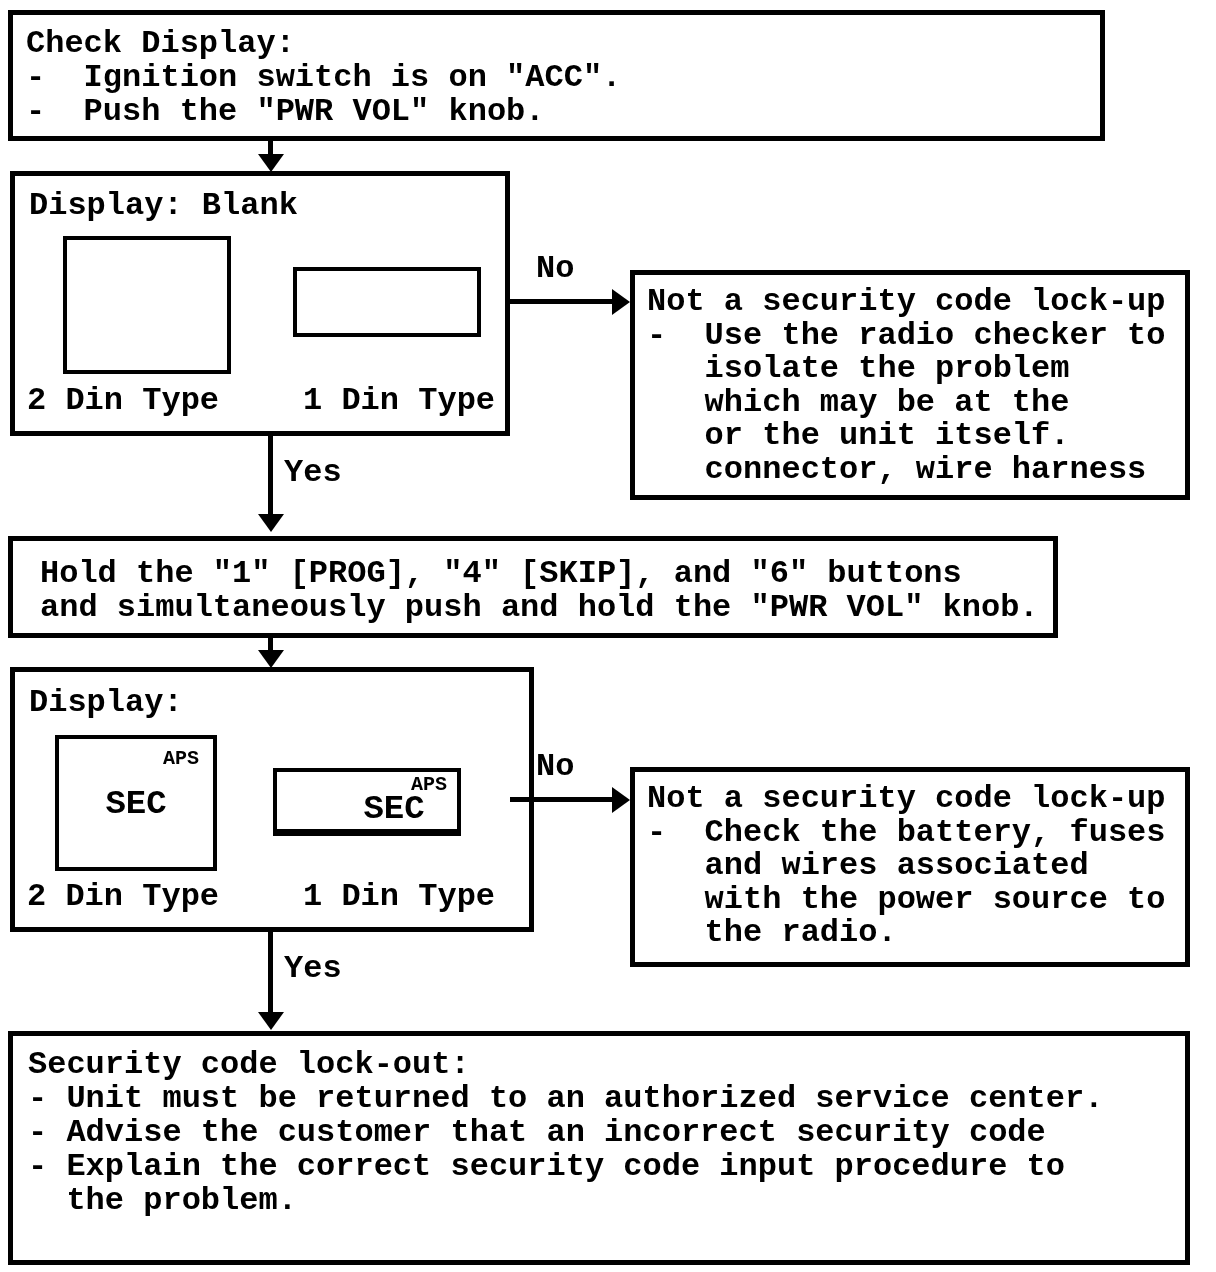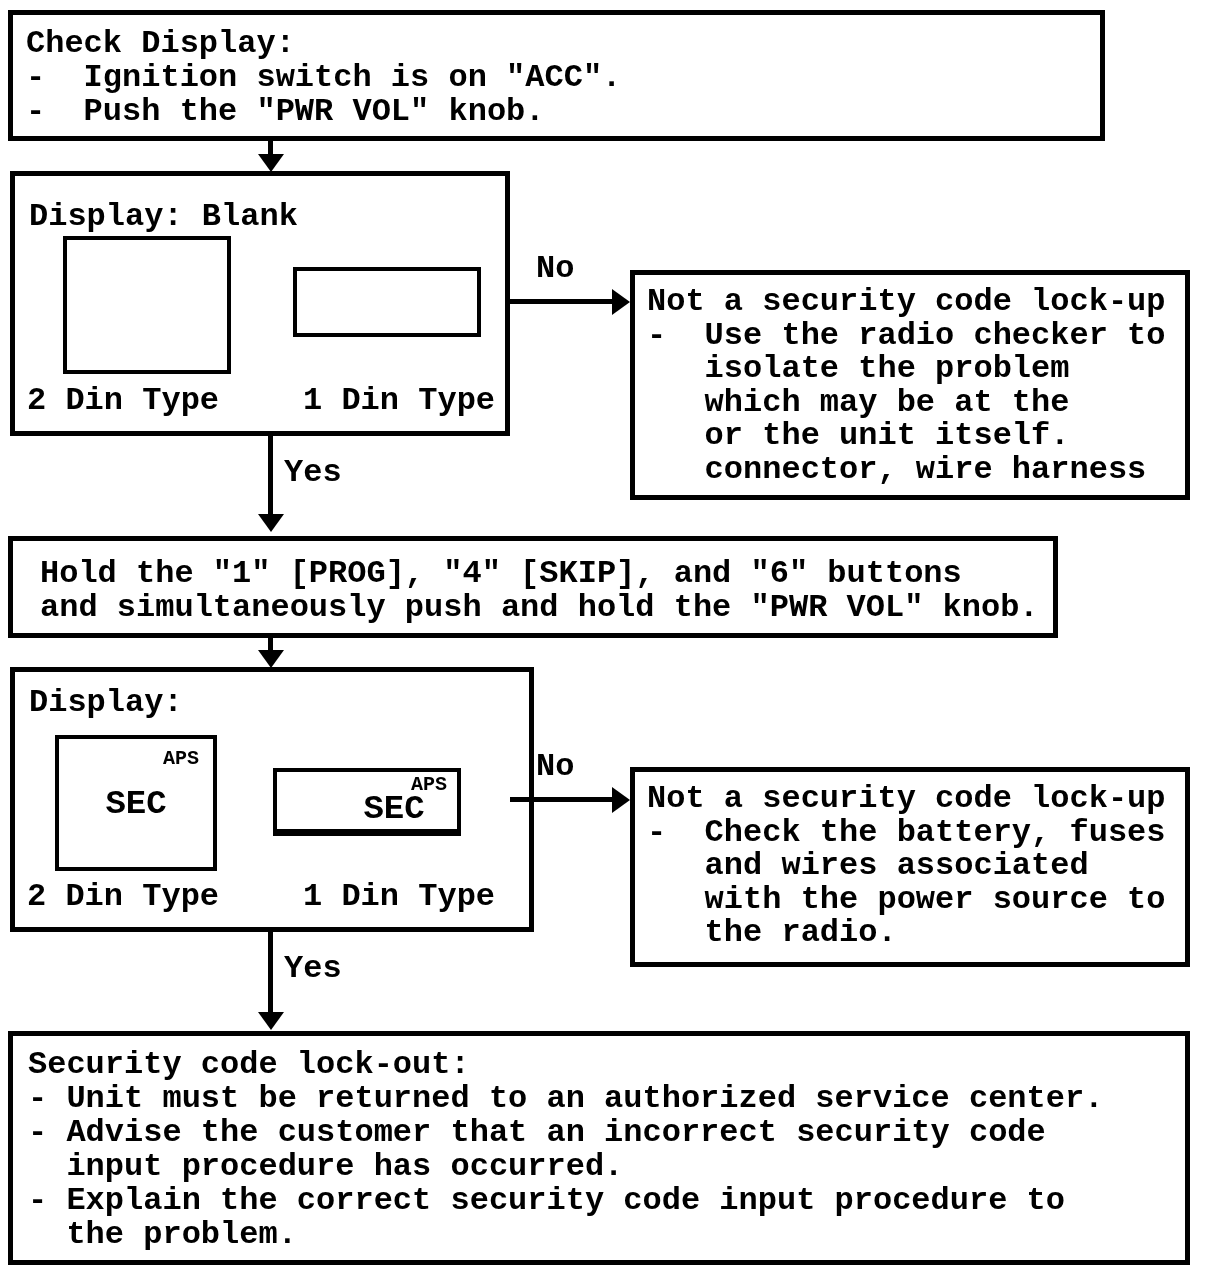--- a/index.html
+++ b/index.html
@@ -48,21 +48,21 @@
   <div class="box" style="left:8px;top:10px;width:1097px;height:131px;padding:12px 10px 0 13px;">
     <div class="box-line">Check Display:</div>
     <div class="box-line">-  Ignition switch is on "ACC".</div>
     <div class="box-line">-  Push the "PWR VOL" knob.</div>
   </div>
 
   <div class="stem-v" style="left:268px;top:141px;height:16px;"></div>
   <div class="ah-down" style="left:258px;top:154px;"></div>
 
   <div class="box" style="left:10px;top:171px;width:500px;height:265px;">
-    <div class="box-line" style="position:absolute;left:14px;top:24px;">Display: Blank</div>
+    <div class="box-line" style="position:absolute;left:14px;top:13px;">Display: Blank</div>
     <div class="screen" style="left:48px;top:60px;width:168px;height:138px;"></div>
     <div class="screen" style="left:278px;top:91px;width:188px;height:70px;"></div>
     <div class="caption" style="left:12px;top:208px;">2 Din Type</div>
     <div class="caption" style="left:288px;top:208px;">1 Din Type</div>
   </div>
 
   <div class="edge-label" style="left:536px;top:252px;">No</div>
   <div class="stem-h" style="left:510px;top:299px;width:106px;"></div>
   <div class="ah-right" style="left:612px;top:289px;"></div>
 
@@ -114,18 +114,17 @@
   </div>
 
   <div class="stem-v" style="left:268px;top:932px;height:82px;"></div>
   <div class="ah-down" style="left:258px;top:1012px;"></div>
   <div class="edge-label" style="left:284px;top:952px;">Yes</div>
 
   <div class="box" style="left:8px;top:1031px;width:1182px;height:234px;padding:12px 14px 0 15px;">
     <div class="box-line">Security code lock-out:</div>
     <div class="box-line">- Unit must be returned to an authorized service center.</div>
     <div class="box-line">- Advise the customer that an incorrect security code</div>
-    <div class="box-line">  input procedure has occurred.</div>
     <div class="box-line">- Explain the correct security code input procedure to</div>
     <div class="box-line">  the problem.</div>
   </div>
 
 </div>
 
 </body></html>

